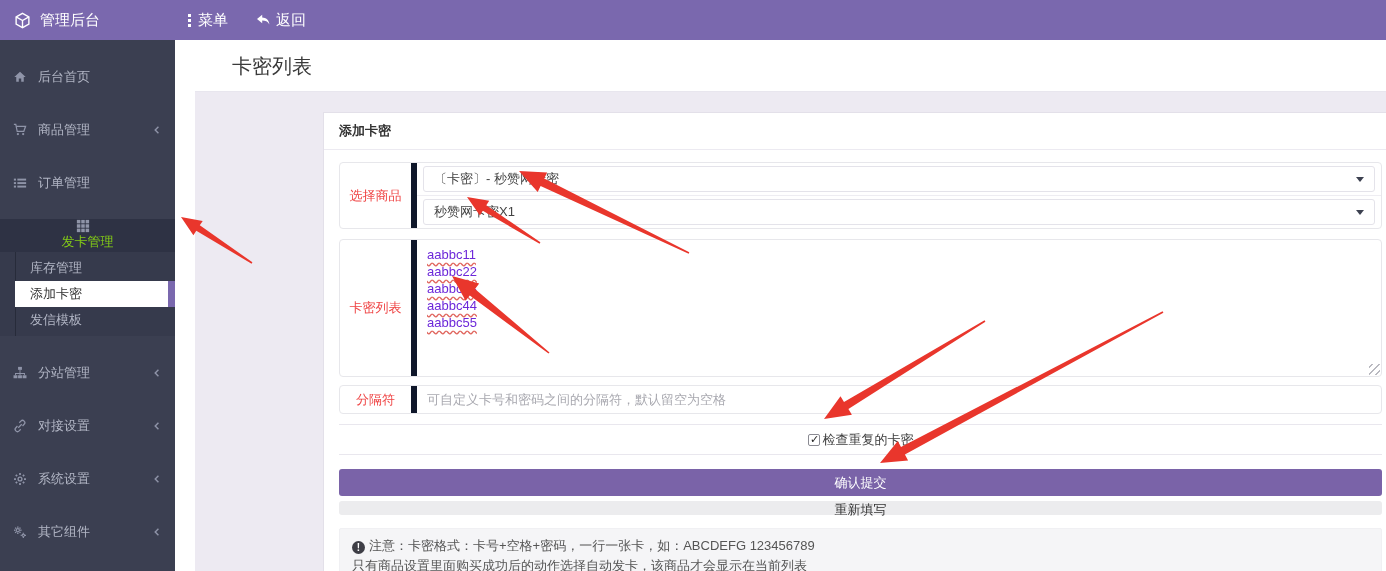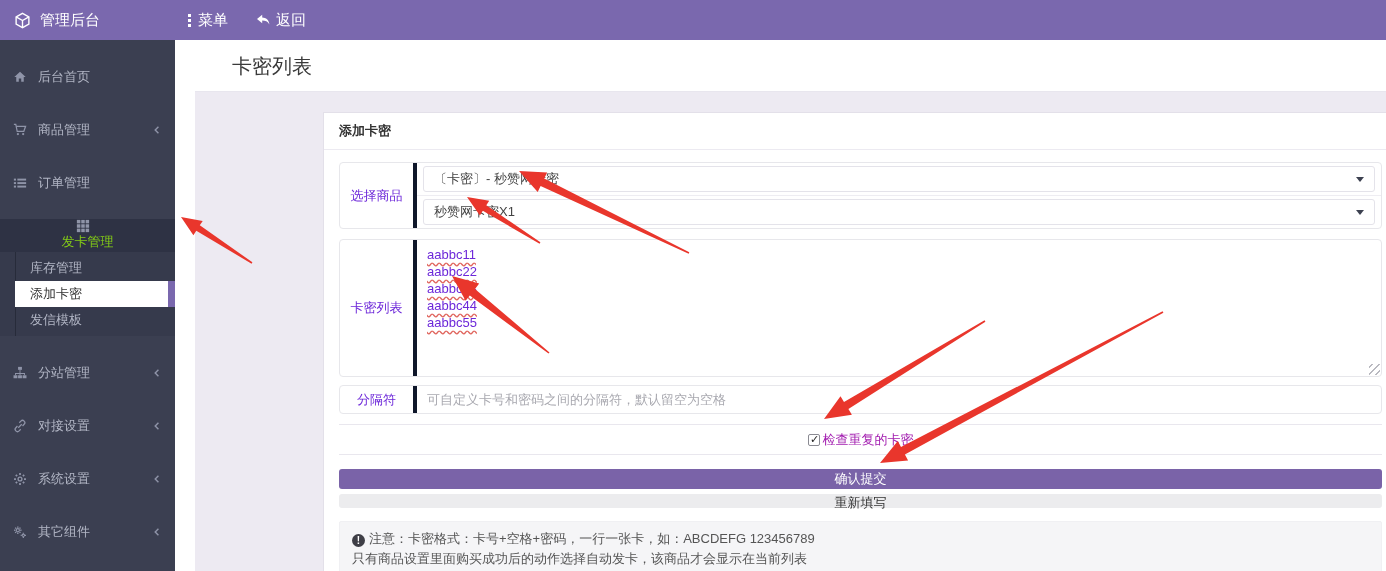--- a/index.html
+++ b/index.html
@@ -33,22 +33,22 @@
   
   .main{position:absolute;top:40px;left:175px;right:0;bottom:0;background:#fff;margin-left:20px;}
   .title-band{height:52px;background:#fff;border-bottom:1px solid #e8e6ee;line-height:52px;
     padding-left:37px;font-size:20px;color:#3a3a3a;}
   .content{position:absolute;top:52px;left:0;right:0;bottom:0;background:var(--content-bg);}
   .panel{margin:20px 0 0 128px;width:1075px;background:#fff;border:1px solid #e3e0e9;min-height:460px;}
   .panel-header{padding:9px 15px;font-size:13px;font-weight:bold;color:#333;border-bottom:1px solid #eceaf1;}
   .panel-body{padding:12px 15px 15px 15px;}
 
   .form-table{border:1px solid #e7e7eb;border-radius:4px;display:flex;background:#fff;}
-  .ft-label{width:77px;min-width:77px;border-right:4px solid #0f172a;display:flex;align-items:center;
-    justify-content:center;font-size:13px;color:#6d28d9;}
+  .ft-label{width:77px;min-width:77px;border-right:6px solid #0f172a;display:flex;align-items:center;
+    justify-content:center;font-size:13px;color:#ef4444;}
   .ft-field{flex:1;display:flex;flex-direction:column;position:relative;}
 
   .select-row{padding:3px 6px;}
   .select-row:first-child{border-bottom:1px solid #eeedf2;}
   .sel{height:26px;border:1px solid #e4e3ea;border-radius:3px;display:flex;align-items:center;
     padding:0 10px;font-size:13px;color:#444;cursor:pointer;background:#fff;}
   .sel .sel-text{flex:1;}
   .caret{width:0;height:0;border-left:4px solid transparent;border-right:4px solid transparent;
     border-top:5px solid #3c4150;}
 
@@ -56,29 +56,29 @@
     cursor:text;position:relative;overflow:hidden;}
   .card-line{display:block;width:fit-content;text-decoration:underline wavy #e0645c;text-underline-offset:3px;}
   .resize-handle{position:absolute;right:1px;bottom:1px;width:11px;height:11px;cursor:nwse-resize;
     background:repeating-linear-gradient(135deg,transparent 0 2px,#b9b9c0 2px 3px,transparent 3px 5px);}
 
   .sep-input{border:none;outline:none;height:27px;font-size:13px;padding:0 10px;width:100%;
     color:#444;background:transparent;font-family:inherit;}
   .sep-input::placeholder{color:#a9a9b0;}
 
   .divider{border:none;border-top:1px solid #e9e7ee;}
-  .checkbox-row{text-align:center;padding:6px 0 5px 0;font-size:13px;color:#a21caf;}
+  .checkbox-row{text-align:center;padding:6px 0 5px 0;font-size:13px;color:#404040;}
   .checkbox{display:inline-block;width:12px;height:12px;border:1px solid #8a8a92;border-radius:2px;
     background:#fff;vertical-align:-2px;margin-right:3px;position:relative;cursor:pointer;
     font-size:11px;line-height:11px;text-align:center;color:#222;}
   .checkbox.checked::after{content:"\2713";position:absolute;left:0;top:-1px;width:12px;font-weight:bold;}
 
   .btn{display:block;width:100%;border:none;border-radius:3px;font-size:13px;cursor:pointer;
     font-family:inherit;}
-  .btn-submit{height:20px;background:var(--button-purple);color:#fff;margin-top:14px;}
+  .btn-submit{height:27px;background:var(--button-purple);color:#fff;margin-top:14px;}
   .btn-reset{height:14px;background:#ececee;color:#333;margin-top:5px;}
 
   .note{margin-top:13px;background:#f5f5f7;border:1px solid #f0f0f3;border-radius:2px;
     padding:7px 12px;font-size:13px;color:#555;line-height:20px;}
   .info-circle{display:inline-block;width:13px;height:13px;border-radius:50%;background:#3e3e46;
     color:#fff;font-size:10px;font-weight:bold;line-height:13px;text-align:center;margin-right:4px;
     vertical-align:-1px;}
 
   .arrows-overlay{position:absolute;top:0;left:0;width:1386px;height:571px;z-index:40;pointer-events:none;}
 

